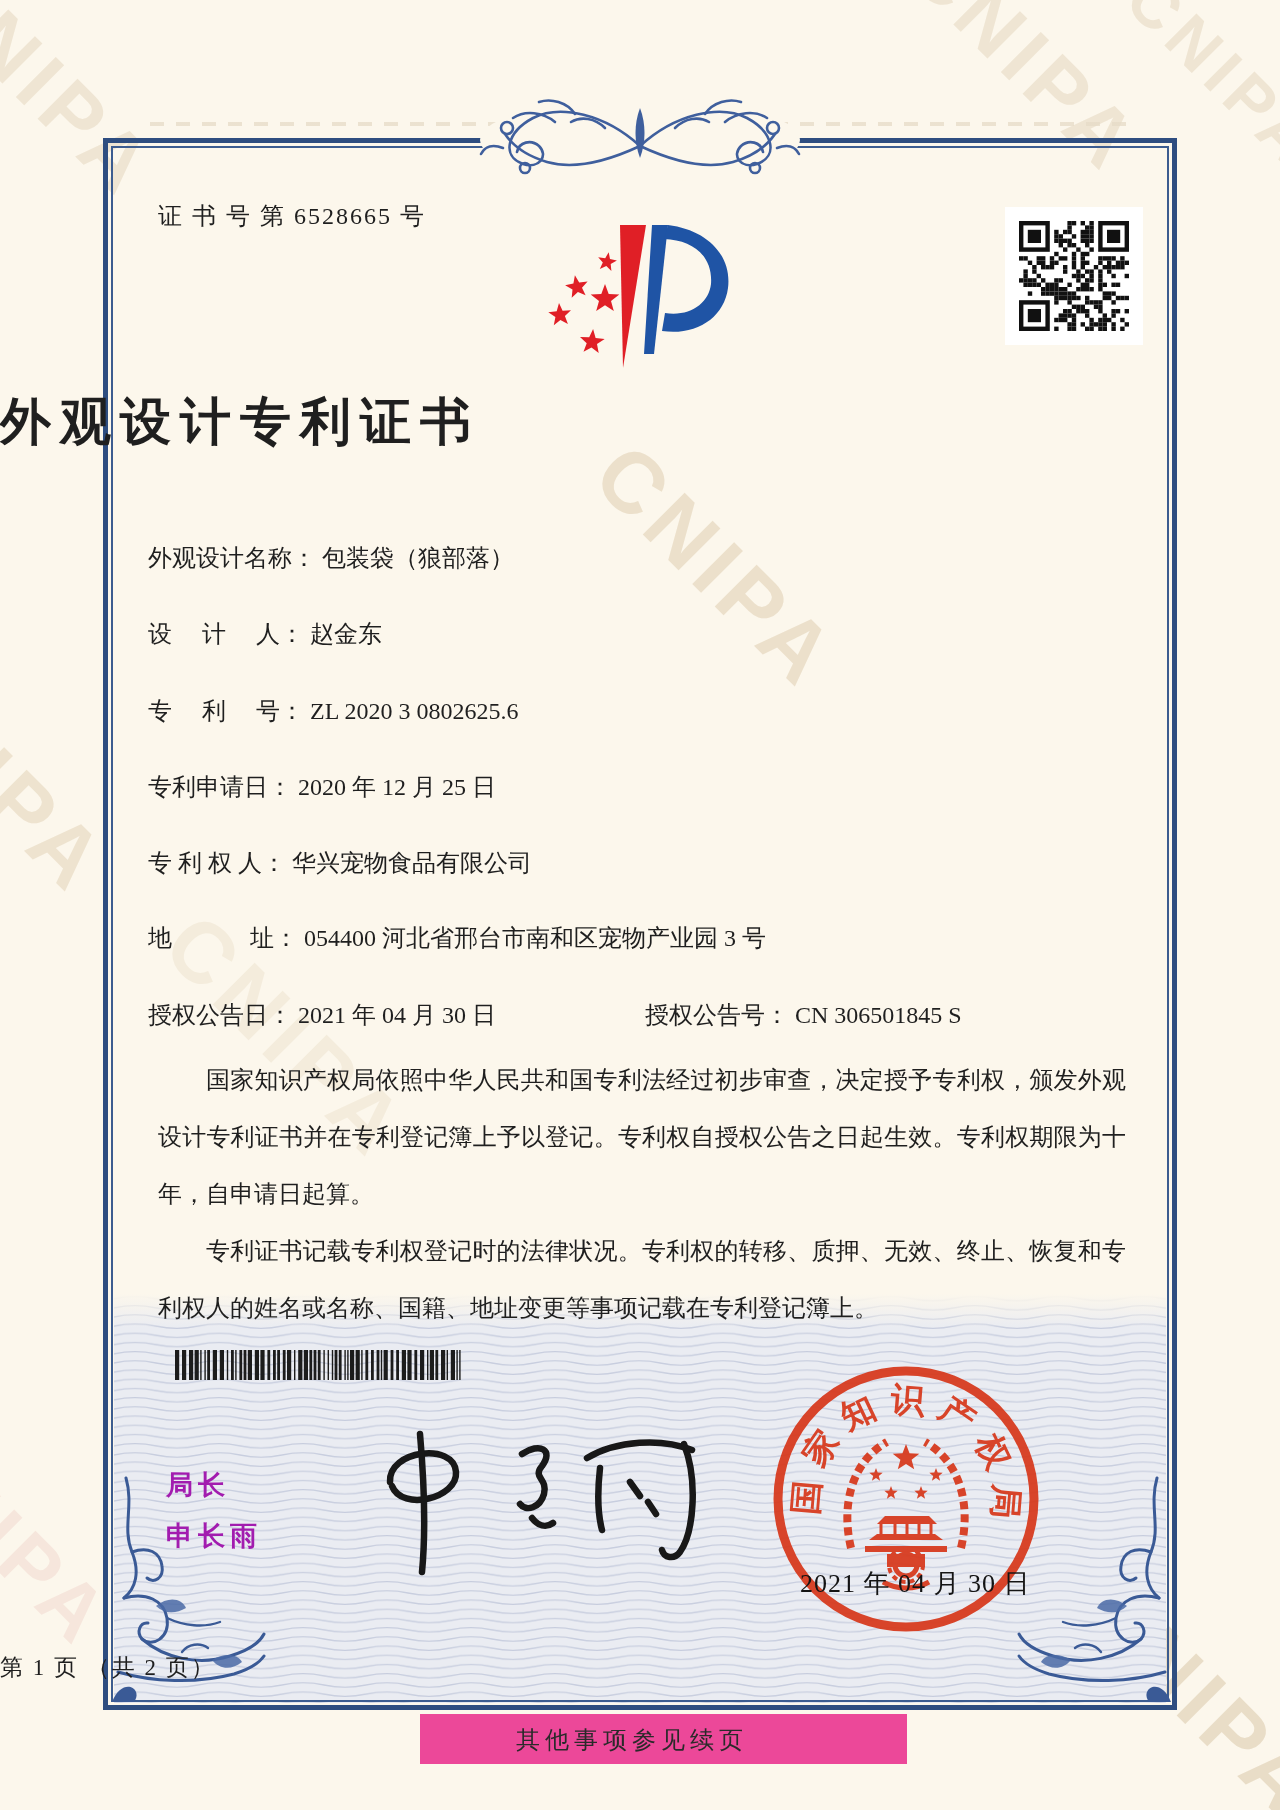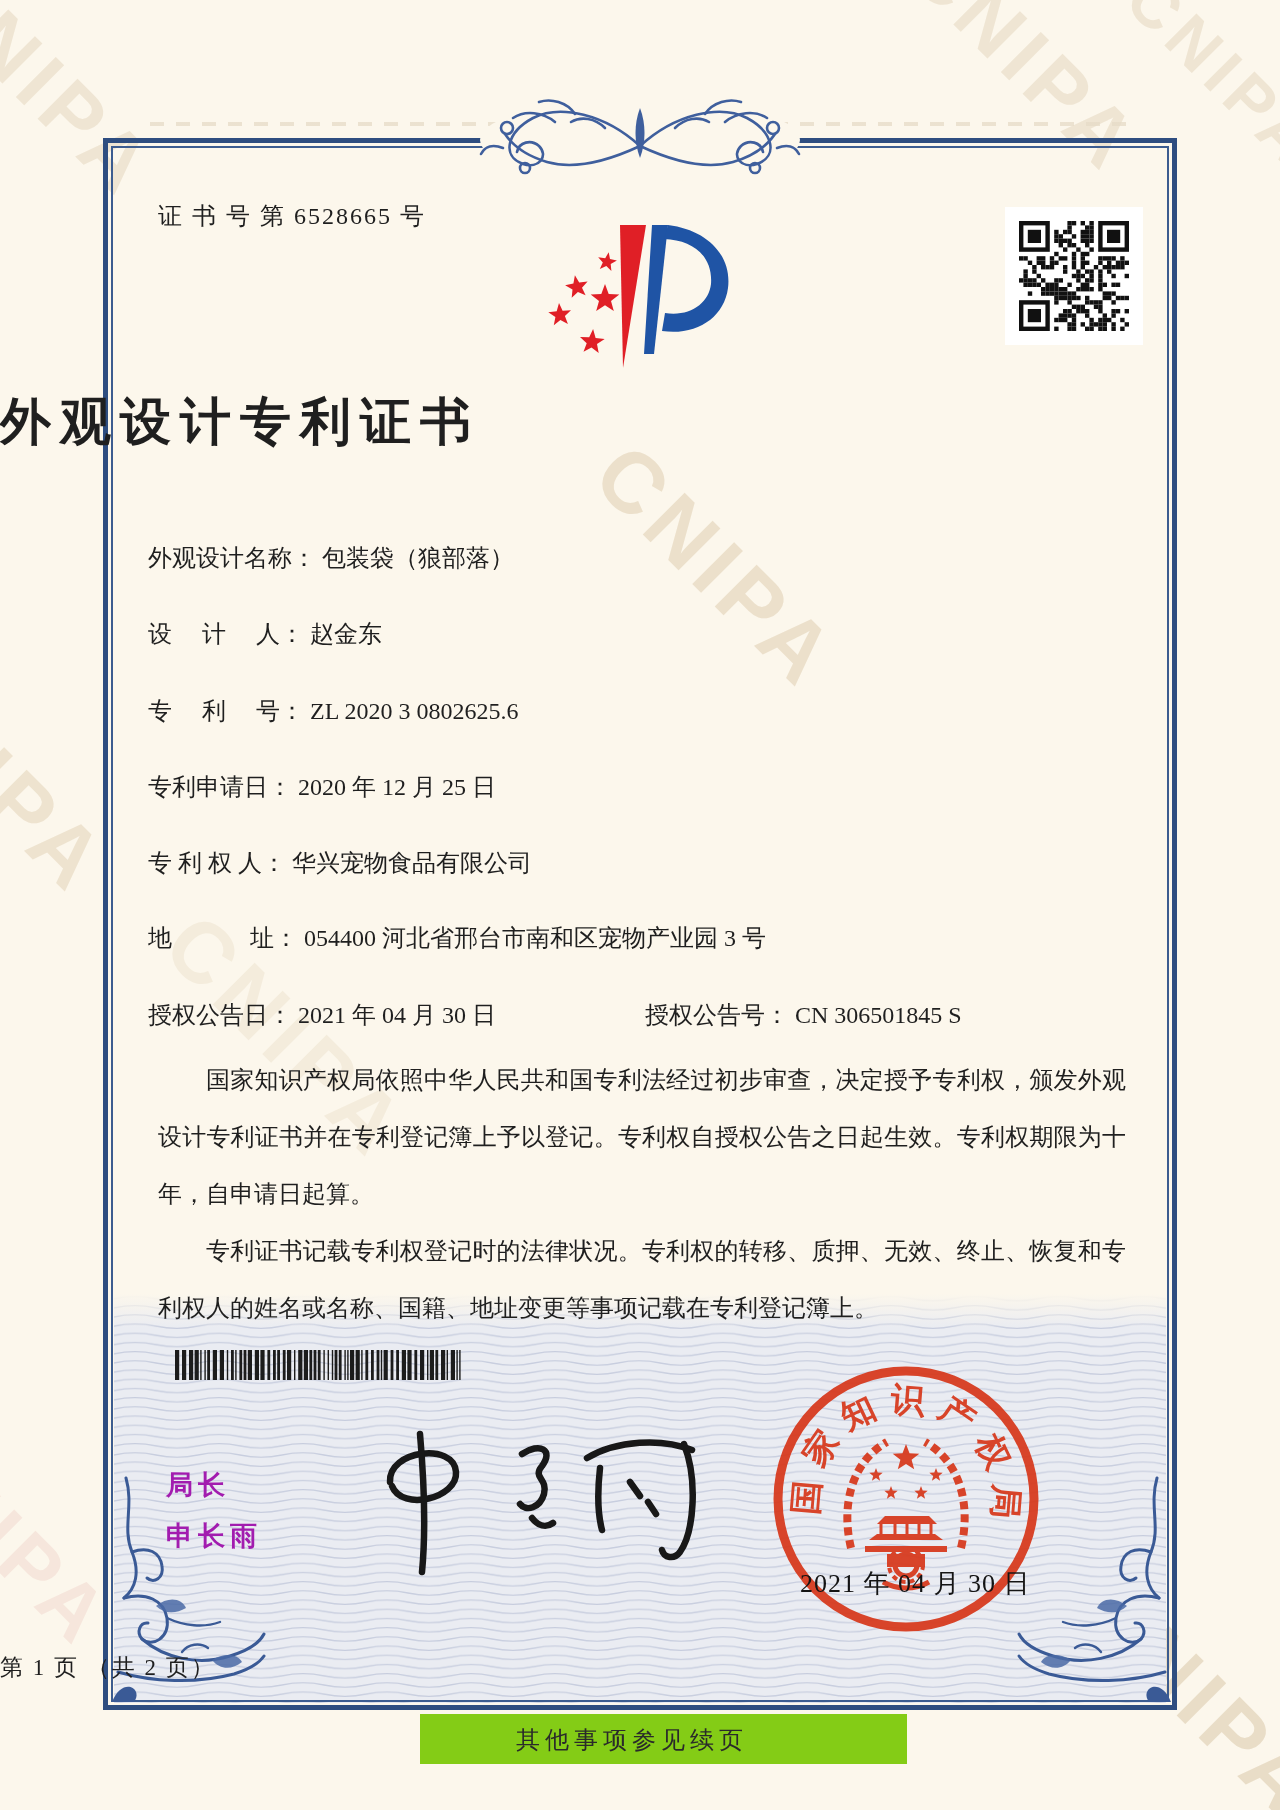--- a/index.html
+++ b/index.html
@@ -63,21 +63,21 @@
     font-size:27px; letter-spacing:5px; color:#a21caf;}
   .officer-title{top:1467px;} .officer-name{top:1518px;}
   .signature{position:absolute; left:362px; top:1420px; z-index:4;}
   .seal{position:absolute; left:765px; top:1358px; z-index:4;}
   .seal-date{position:absolute; left:800px; top:1566px; font-size:26px; letter-spacing:1px;
     color:#141414; z-index:5; white-space:nowrap;}
   .page-num{position:absolute; left:0; top:1652px; width:1232px; 
     font-size:23px; letter-spacing:2px; z-index:4;}
   
   .cont-strip{position:absolute; left:420px; top:1714px; width:487px; height:50px;
-    background:#84cc16; z-index:3;}
+    background:#ec4899; z-index:3;}
   .cont-note{position:absolute; left:96px; top:10px; font-size:24px; letter-spacing:5px; color:#2a2a2a;}
 </style>
 </head>
 <body>
 
 <div class="page">
 
   <div class="wm wm1">CNIPA</div>
   <div class="wm wm2">CNIPA</div>
   <div class="wm wm3">CNIPA</div>

